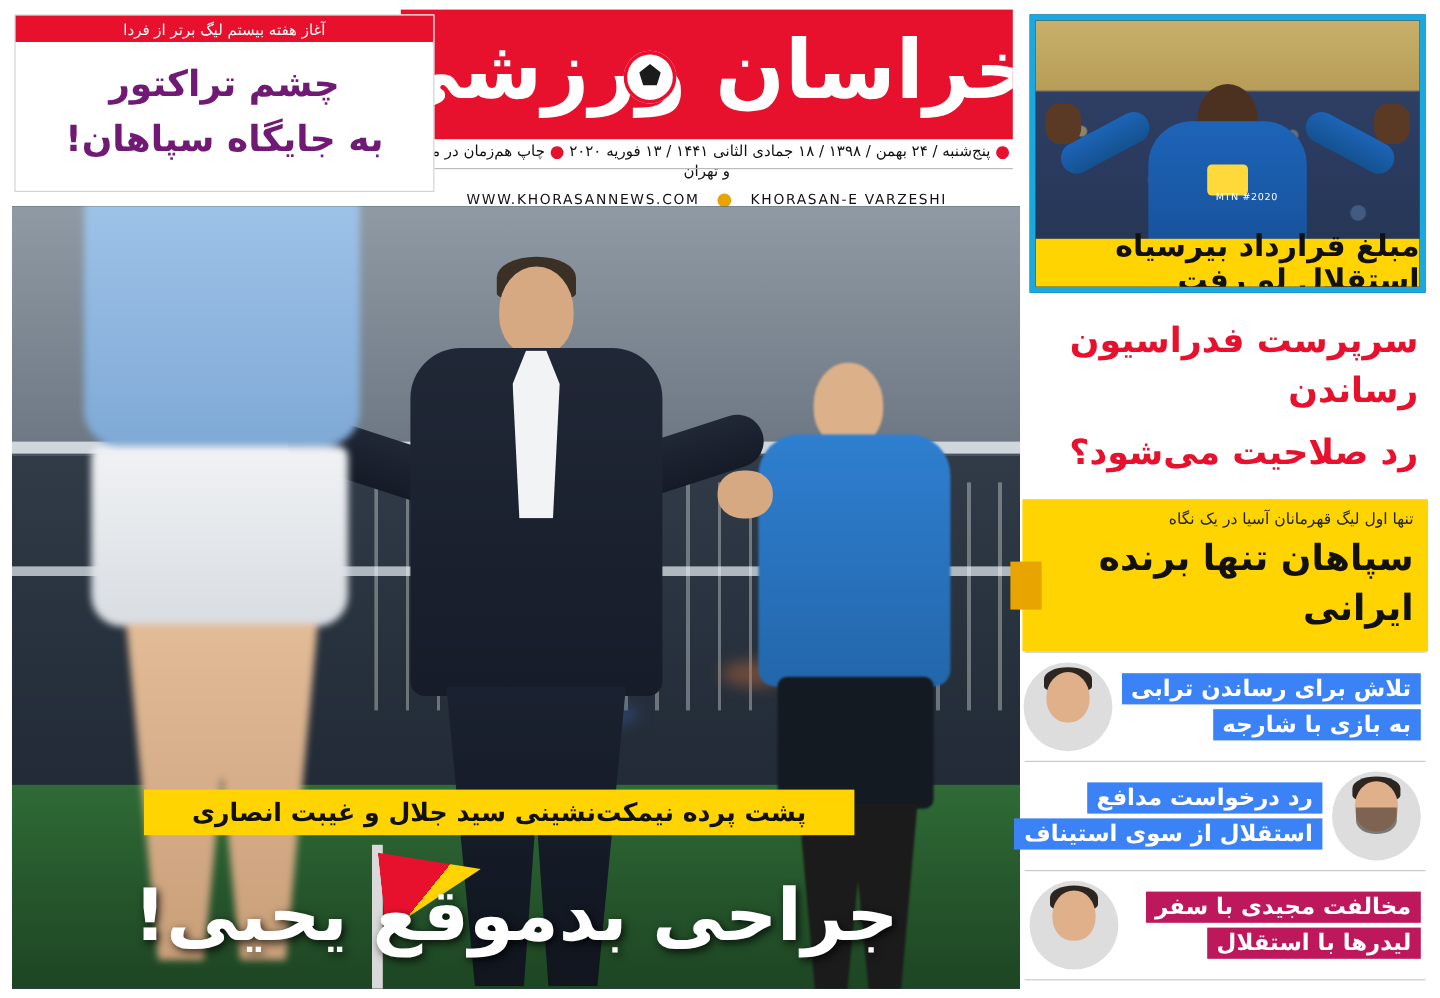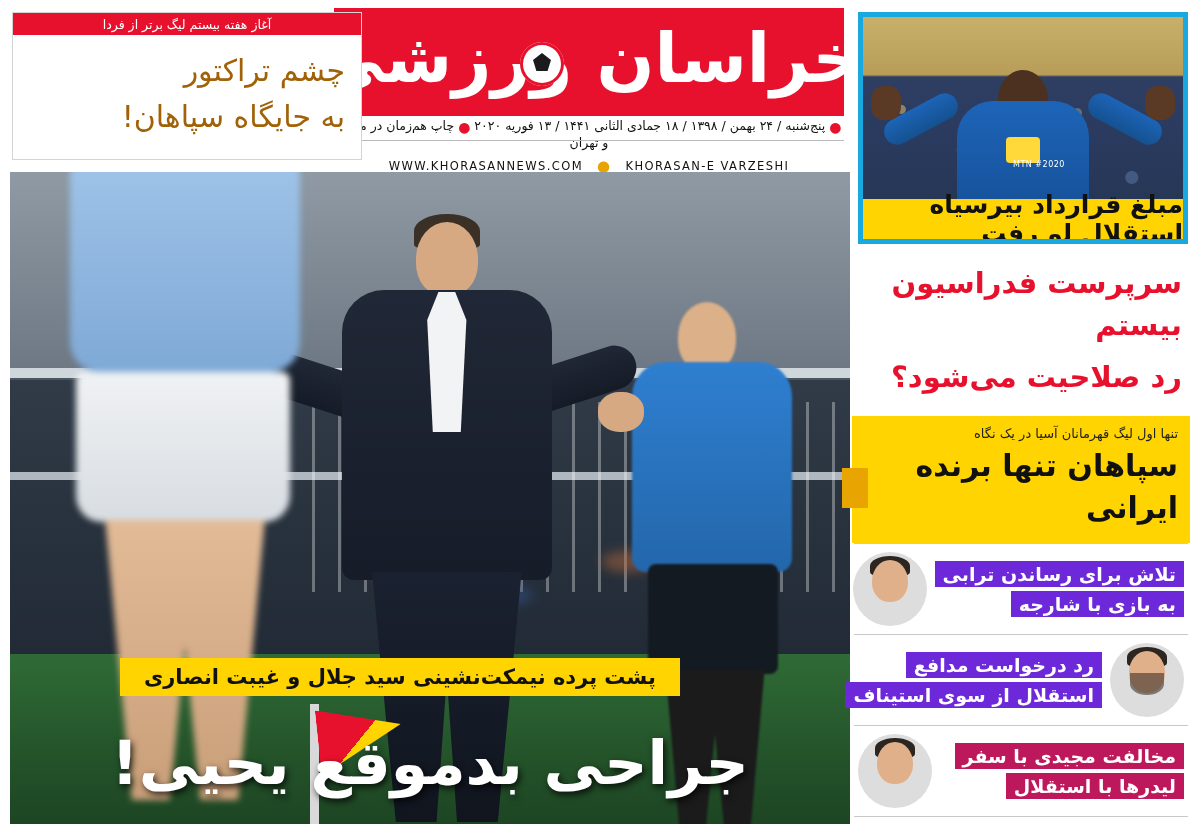--- a/index.html
+++ b/index.html
@@ -181,23 +181,24 @@
   .top-left-kicker {
     height: 22px;
     background: #e8112d;
     color: #fff;
     font-size: 12.5px;
     display: flex; align-items: center; justify-content: center;
     letter-spacing: -.3px;
   }
   .top-left-head {
     padding: 14px 16px 0 16px;
+    text-align: center;
     font-size: 30px;
-    font-weight: normal;
-    color: #a16207;
+    font-weight: bold;
+    color: #701a75;
     line-height: 1.45;
     letter-spacing: -1px;
   }
 
   
   .main-photo {
     position: absolute;
     top: 172px; left: 10px;
     width: 840px; height: 652px;
     overflow: hidden;
@@ -357,21 +358,21 @@
     transform: rotate(-6deg);
   }
 
   
   .mp-kicker {
     position: absolute;
     left: 110px; bottom: 128px;
     background: #ffd400;
     color: #111;
     font-size: 21px; font-weight: bold;
-    padding: 7px 24px;
+    padding: 7px 40px;
     letter-spacing: -.6px;
     white-space: nowrap;
   }
   .mp-headline {
     position: absolute;
     left: 0; right: 0; bottom: 26px;
     text-align: center;
     color: #ffffff;
     font-size: 60px;
     font-weight: bold;
@@ -437,21 +438,21 @@
     padding: 8px 6px;
     min-height: 78px;
   }
   .sb-item .texts {
     flex: 1;
     text-align: right;
     direction: rtl;
   }
   .sb-item .line {
     display: inline-block;
-    background: #6d28d9;
+    background: #3b82f6;
     color: #ffffff;
     font-size: 19px;
     font-weight: bold;
     letter-spacing: -.8px;
     padding: 2px 8px;
     margin: 2px 0;
     white-space: nowrap;
   }
   .sb-item.dark .line { background: #be185d; }
   .sb-item .avatar {
@@ -576,21 +577,21 @@
 
     <div class="corner-flag-pole"></div>
     <div class="corner-flag"></div>
 
     <div class="mp-kicker">پشت پرده نیمکت‌نشینی سید جلال و غیبت انصاری</div>
     <div class="mp-headline">جراحی بدموقع یحیی!</div>
   </div>
 
   <div class="sidebar">
 
-    <div class="sb-head1">سرپرست فدراسیون بیستم</div>
+    <div class="sb-head1">سرپرست فدراسیون رساندن</div>
     <div class="sb-head1" style="padding-top:0">رد صلاحیت می‌شود؟</div>
 
     <div class="sb-yellowbox">
       <div class="tab"></div>
       <div class="kicker">تنها اول لیگ قهرمانان آسیا در یک نگاه</div>
       <div class="head">سپاهان تنها برنده</div>
       <div class="head">ایرانی</div>
     </div>
 
     <div class="sb-divider"></div>

